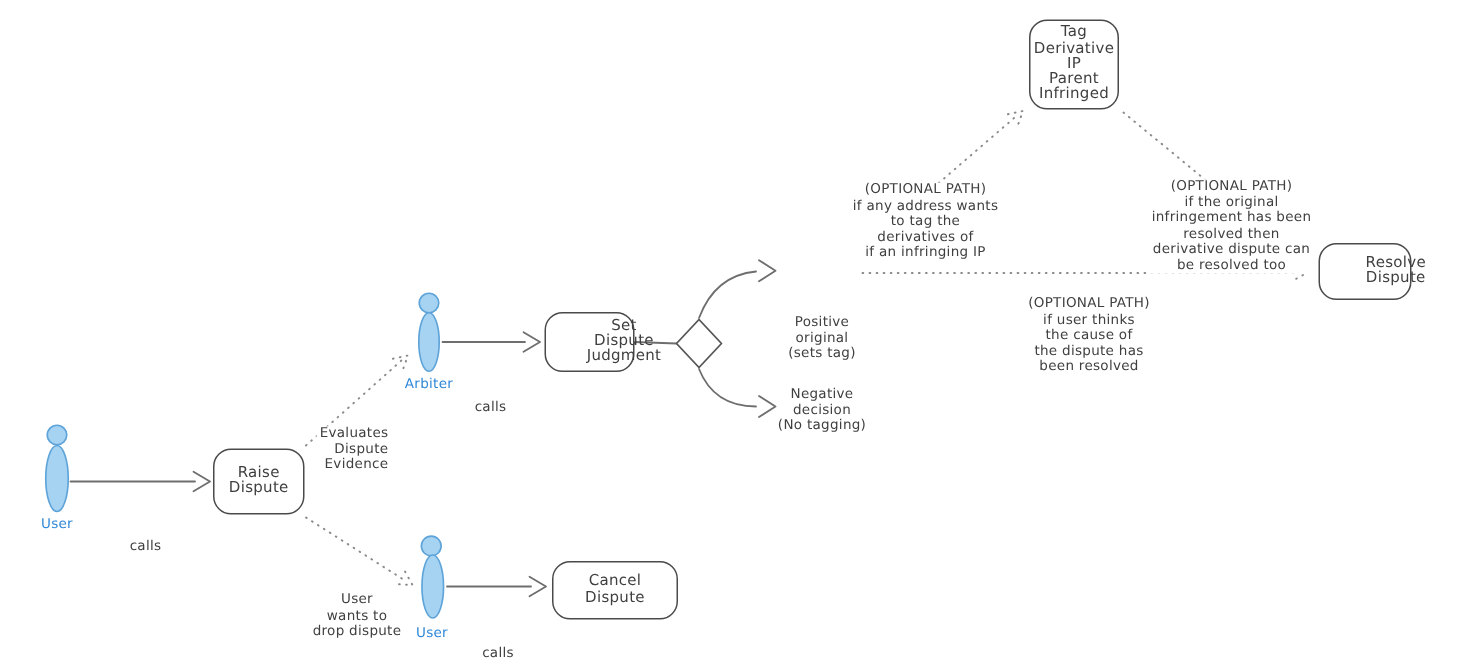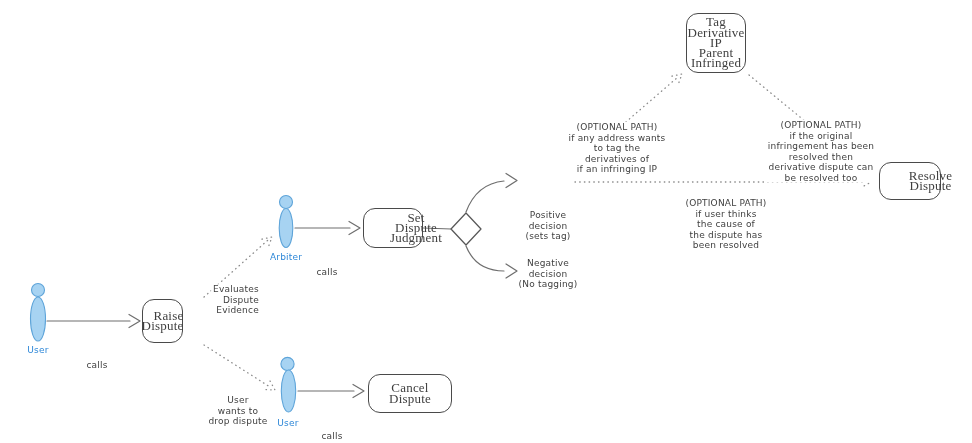--- a/index.html
+++ b/index.html
@@ -12,22 +12,22 @@
     position:absolute; transform:translate(-50%,-50%);
     font-size:9px; line-height:10.5px; color:#3f3f3f;
     text-align:center; white-space:pre-line; letter-spacing:0.2px;
   }
   .lbl.bg { background:#ffffff; padding:0 2px;margin-top:44px; }
   .lbl.blue { color:#2f88d8; }
   .box {
     position:absolute; box-sizing:border-box;
     border:1.3px solid #4a4a4a; border-radius:12px; background:#ffffff;
     display:flex; align-items:center; justify-content:center;
-    font-size:13px; line-height:10.3px; color:#3f3f3f;
-    text-align:center; white-space:pre-line; letter-spacing:0.2px;font-family:Liberation Serif, serif;
+    font-size:10px; line-height:10.3px; color:#3f3f3f;
+    text-align:center; white-space:pre-line; letter-spacing:0.2px;
   }
   .solid  { stroke:#6e6e6e; stroke-width:1.2; fill:none; stroke-linecap:round; stroke-linejoin:round; }
   .dotted { stroke:#8a8a8a; stroke-width:1.3; fill:none; stroke-linecap:round;
             stroke-dasharray:0.5 4.2; stroke-linejoin:round; }
   .shape  { stroke:#565656; stroke-width:1.2; fill:#ffffff; stroke-linejoin:round; }
   .actor-shape { fill:#a7d3f2; stroke:#5ea4d9; stroke-width:1.1; }
 </style>
 </head>
 <body>
 
@@ -100,21 +100,21 @@
       </g>
     </g>
     <g>
       <path class="dotted" d="M575,182 H866"></path>
       <g transform="translate(872,181.5)">
         <path class="dotted" d="M-9,-5 L0,0 L-9,5"></path>
       </g>
     </g>
   </svg>
 
-  <div class="box" style="left:142px; top:299px; width:41px; height:44px;text-align:right;">Raise
+  <div class="box" style="left:142px; top:299px; width:61px; height:44px;">Raise
 Dispute</div>
   <div class="box" style="left:363px; top:208px; width:60px; height:40px;padding-left:46px;">Set
 Dispute
 Judgment</div>
   <div class="box" style="left:686px; top:13px; width:60px; height:60px;">Tag
 Derivative
 IP
 Parent
 Infringed</div>
   <div class="box" style="left:879px; top:162px; width:62px; height:38px;padding-left:41px;">Resolve
@@ -129,21 +129,21 @@
   <div class="lbl bg" style="left:97px; top:321px;">calls</div>
   <div class="lbl bg" style="left:327px; top:228px;">calls</div>
   <div class="lbl bg" style="left:332px; top:392px;">calls</div>
   <div class="lbl bg" style="left:236px; top:256px;text-align:right;">Evaluates
 Dispute
 Evidence</div>
   <div class="lbl bg" style="left:238px; top:367px;">User
 wants to
 drop dispute</div>
   <div class="lbl bg" style="left:548px; top:182px;">Positive
-decision
+original
 (sets tag)</div>
   <div class="lbl" style="left:548px; top:274px;text-align:center;">Negative
 decision
 (No tagging)</div>
   <div class="lbl bg" style="left:617px; top:104px;">(OPTIONAL PATH)
 if any address wants
 to tag the
 derivatives of
 if an infringing IP</div>
   <div class="lbl bg" style="left:821px; top:107px;">(OPTIONAL PATH)

